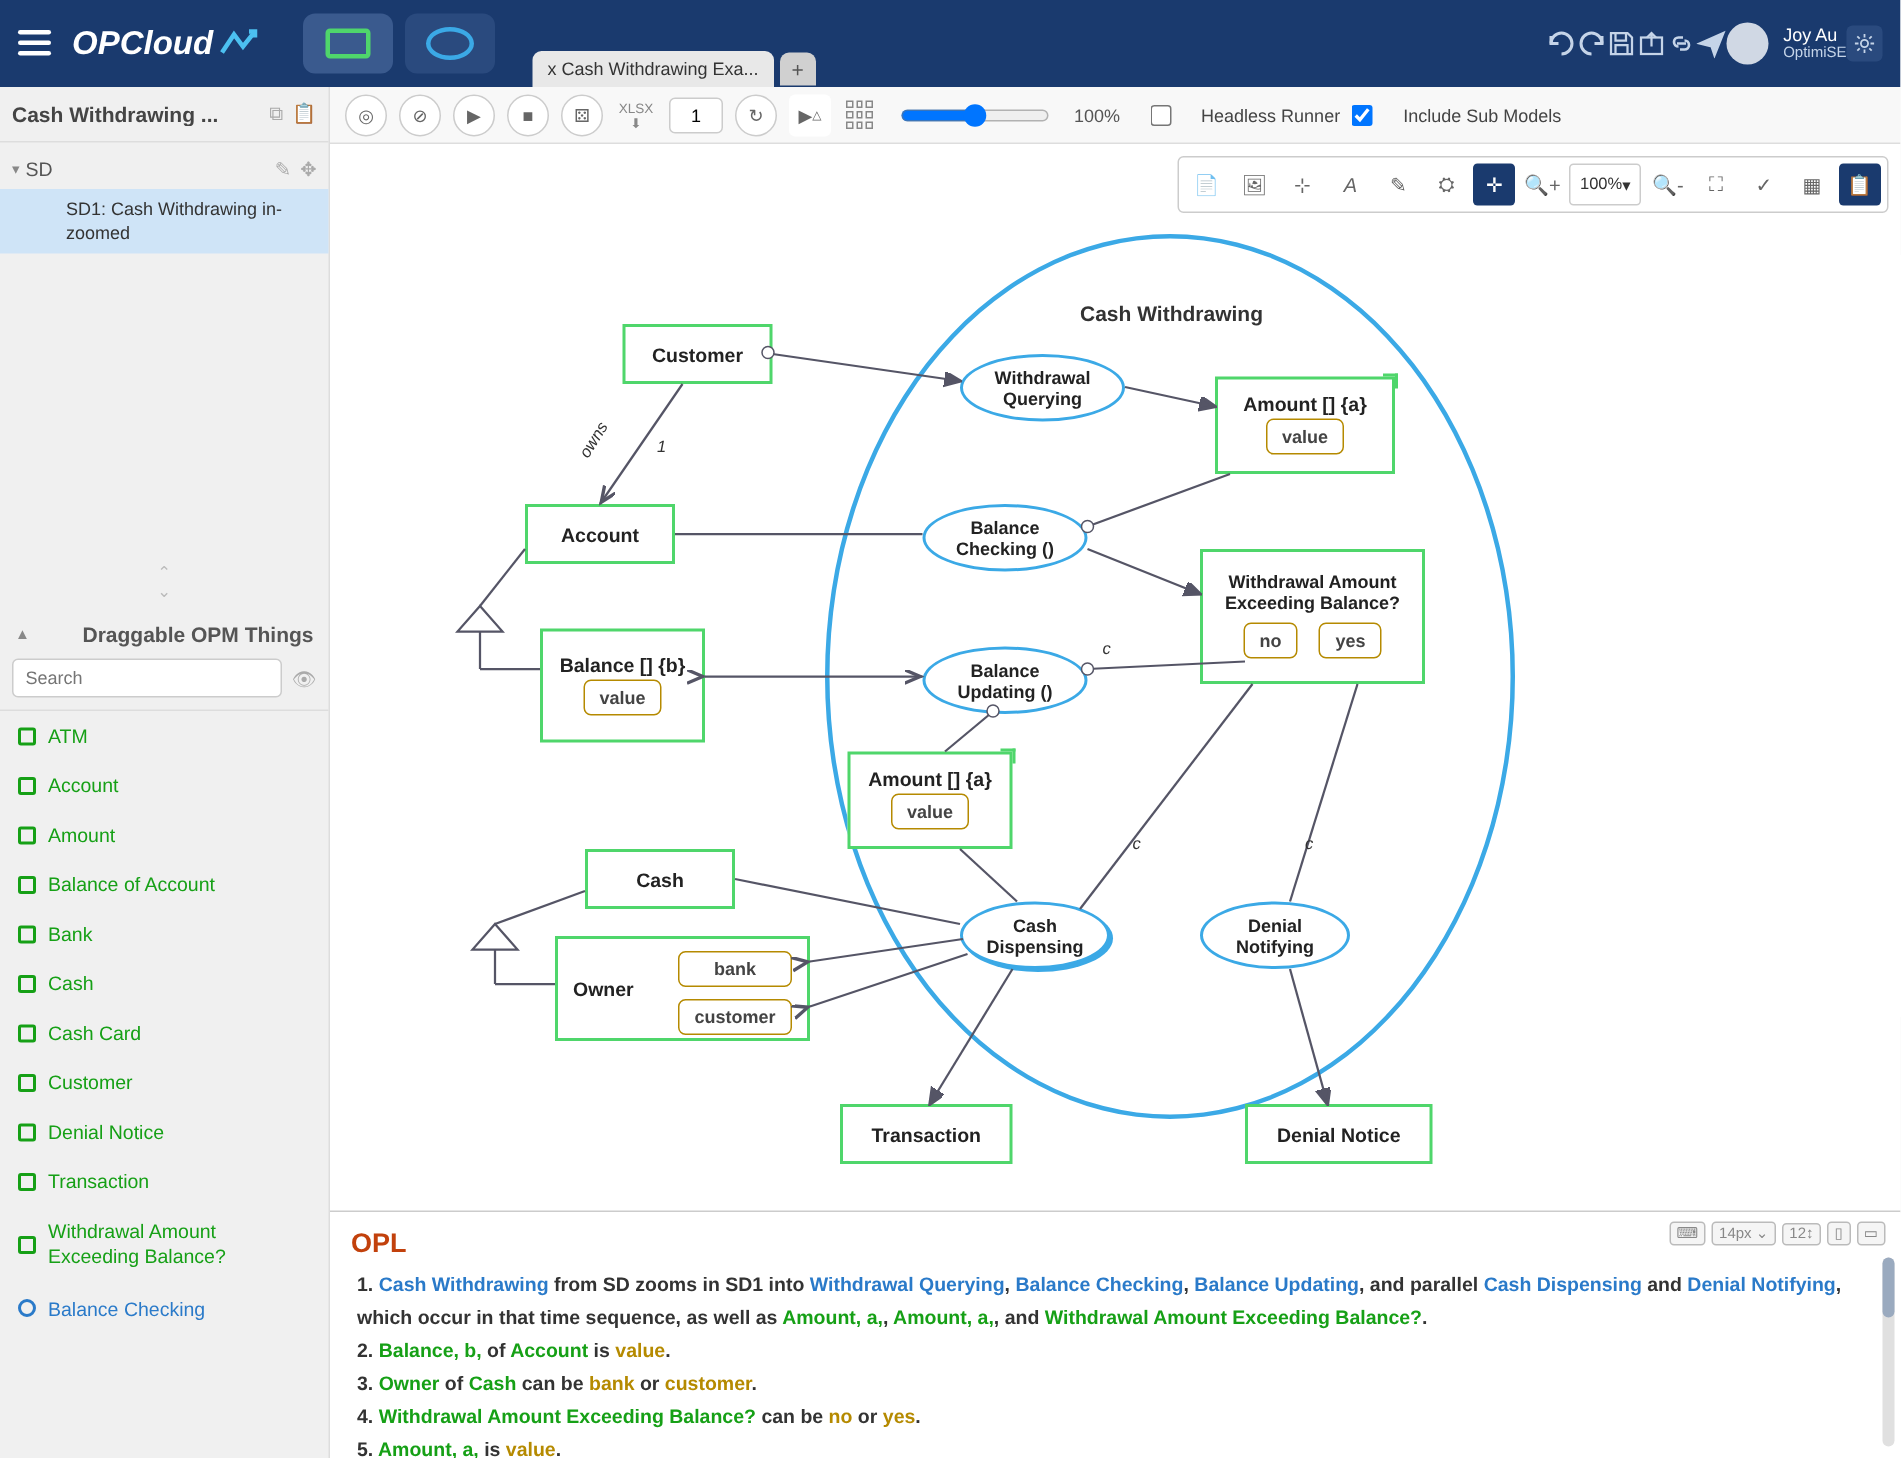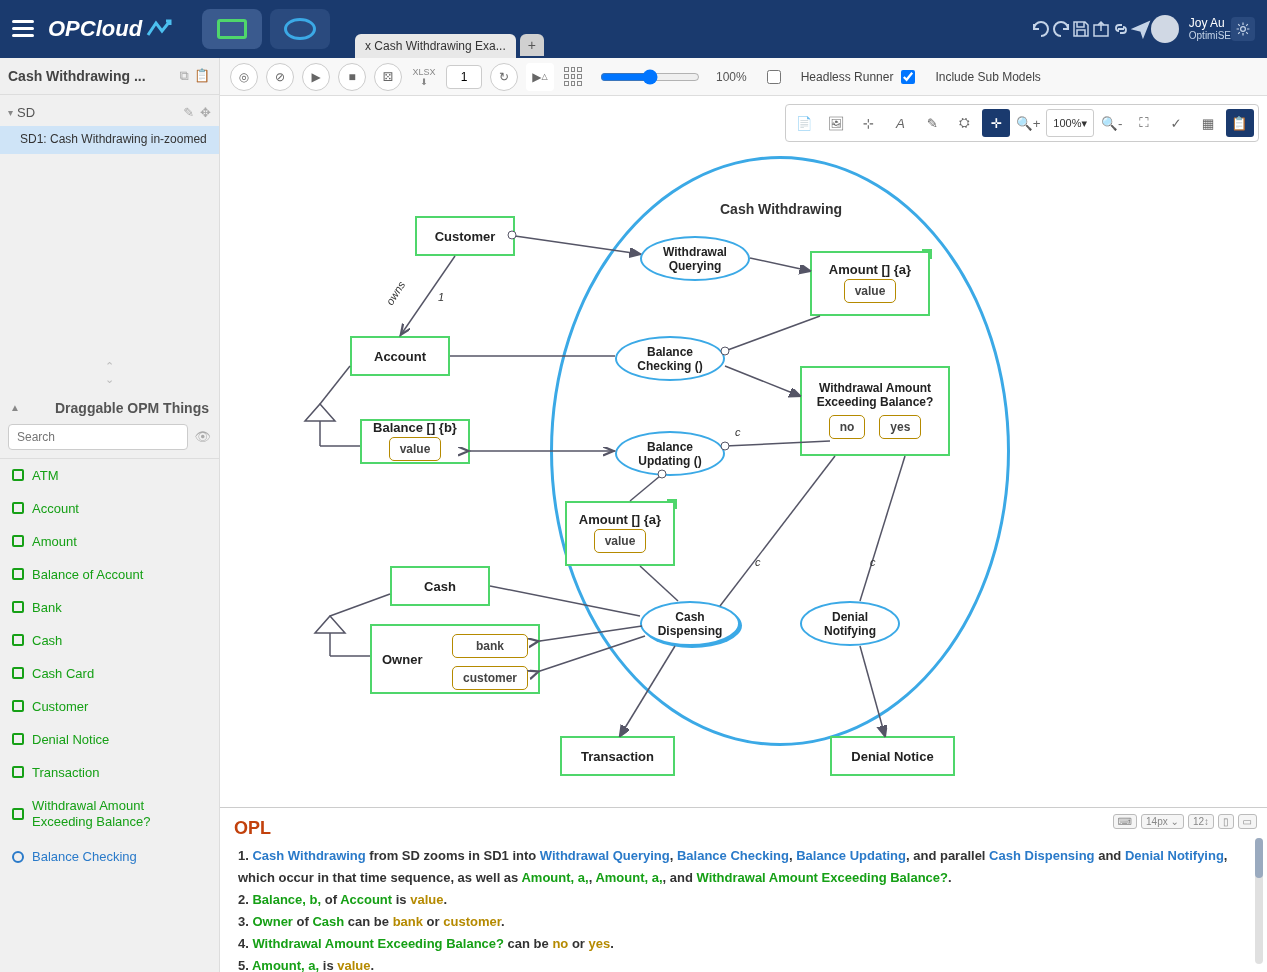--- a/index.html
+++ b/index.html
@@ -6,39 +6,39 @@
 body{background:#f5f5f5;width:1267px;height:972px;overflow:hidden;font-size:13px;color:#333}
 .topbar{height:58px;background:#1a3a6e;display:flex;align-items:center;padding:0 12px;color:#fff;position:relative}
 .hamburger{width:22px;height:18px;cursor:pointer;margin-right:14px}
 .hamburger span{display:block;height:3px;background:#fff;margin-bottom:4px;border-radius:2px}
 .logo{font-size:22px;font-weight:bold;font-style:italic;margin-right:30px;display:flex;align-items:center}
 .logo svg{margin-left:4px}
 .shape-btn{width:60px;height:40px;border-radius:8px;background:#2a4a7e;margin-right:8px;display:flex;align-items:center;justify-content:center;cursor:pointer}
 .shape-btn.active{background:#3a5a8e}
 .shape-btn .rect{width:30px;height:20px;border:3px solid #4fd66b;border-radius:3px}
 .shape-btn .oval{width:32px;height:22px;border:3px solid #3ba9e6;border-radius:50%}
-.tabs-area{position:absolute;left:355px;bottom:0;display:flex;align-items:flex-start}
+.tabs-area{position:absolute;left:355px;bottom:0;display:flex;align-items:center}
 .tab{background:#e8e8e8;color:#333;padding:5px 10px;border-radius:6px 6px 0 0;font-size:12px;margin-right:4px;display:flex;align-items:center;cursor:pointer}
 .tab-add{width:24px;height:22px;background:#d0d0d0;border-radius:6px 6px 0 0;display:flex;align-items:center;justify-content:center;font-size:14px;cursor:pointer;color:#555}
 .top-right{margin-left:auto;display:flex;align-items:center;}
 .top-icon{width:20px;height:20px;cursor:pointer;color:#c5d4e8}
 .user-area{display:flex;align-items:center;gap:10px}
 .avatar{width:28px;height:28px;border-radius:50%;background:#d0d8e4}
 .user-text{font-size:12px;line-height:1.2}
 .gear-btn{width:24px;height:24px;background:#2a4a7e;border-radius:4px;display:flex;align-items:center;justify-content:center;cursor:pointer}
 .main{display:flex;height:914px}
 .sidebar{width:220px;background:#f0f0f0;display:flex;flex-direction:column;border-right:1px solid #ddd}
 .sb-header{padding:10px 8px;display:flex;align-items:center;justify-content:space-between;border-bottom:1px solid #ddd}
 .sb-title{font-weight:bold;font-size:14px;color:#444;white-space:nowrap;overflow:hidden;text-overflow:ellipsis;flex:1}
 .sb-hicons{display:flex;gap:6px;color:#aaa}
 .tree{padding:4px 0}
 .tree-row{display:flex;align-items:center;padding:6px 8px;font-size:13px;color:#555;cursor:pointer}
 .tree-row .tri{margin-right:4px;font-size:10px;color:#888}
 .tree-row .icons{margin-left:auto;display:flex;gap:6px;color:#aaa}
-.tree-child{padding:6px 8px 6px 20px;background:#cfe4f7;font-size:12px;color:#333;cursor:pointer;line-height:1.3}
+.tree-child{padding:6px 8px 6px 44px;background:#cfe4f7;font-size:12px;color:#333;cursor:pointer;line-height:1.3}
 .splitter{text-align:center;color:#bbb;font-size:11px;padding:2px;cursor:row-resize}
 .drag-header{padding:12px 10px 8px;display:flex;align-items:center;justify-content:space-between}
 .drag-title{font-weight:bold;color:#555;font-size:14px}
 .drag-arrow{font-size:10px;color:#888}
 .search-row{display:flex;align-items:center;padding:0 8px 8px;gap:6px}
 .search-row input{flex:1;border:1px solid #ccc;border-radius:4px;padding:5px 8px;font-size:12px;background:#fff}
 .eye{color:#aaa;cursor:pointer}
 .thing-list{flex:1;overflow-y:auto;border-top:1px solid #ddd}
 .thing{display:flex;align-items:center;padding:9px 12px;color:#16a016;font-size:13px;cursor:pointer;gap:8px}
 .thing .sq{width:12px;height:12px;border:2px solid #16a016;border-radius:2px;flex-shrink:0}
@@ -295,21 +295,21 @@
         <button class="ft-btn dark">📋</button>
       </div>
 
       <div class="diagram">
 
         <div class="big-oval" style="left:330px;top:60px;width:460px;height:590px"></div>
         <div style="position:absolute;left:500px;top:105px;font-weight:bold;font-size:14px">Cash Withdrawing</div>
 
         <div class="obj-box" style="left:195px;top:120px;width:100px;height:40px">Customer</div>
         <div class="obj-box" style="left:130px;top:240px;width:100px;height:40px">Account</div>
-        <div class="obj-box" style="left:140px;top:323px;width:110px;height:45px;flex-direction:column">
+        <div class="obj-box" style="left:140px;top:323px;width:110px;height:76px;flex-direction:column">
           <span>Balance [] {b}</span>
           <span class="state">value</span>
         </div>
         <div class="obj-box" style="left:170px;top:470px;width:100px;height:40px">Cash</div>
         <div class="obj-box" style="left:150px;top:528px;width:170px;height:70px;justify-content:flex-start;padding-left:10px">
           <span>Owner</span>
           <div style="position:absolute;right:8px;top:6px;display:flex;flex-direction:column;gap:4px">
             <span class="state">bank</span>
             <span class="state">customer</span>
           </div>

